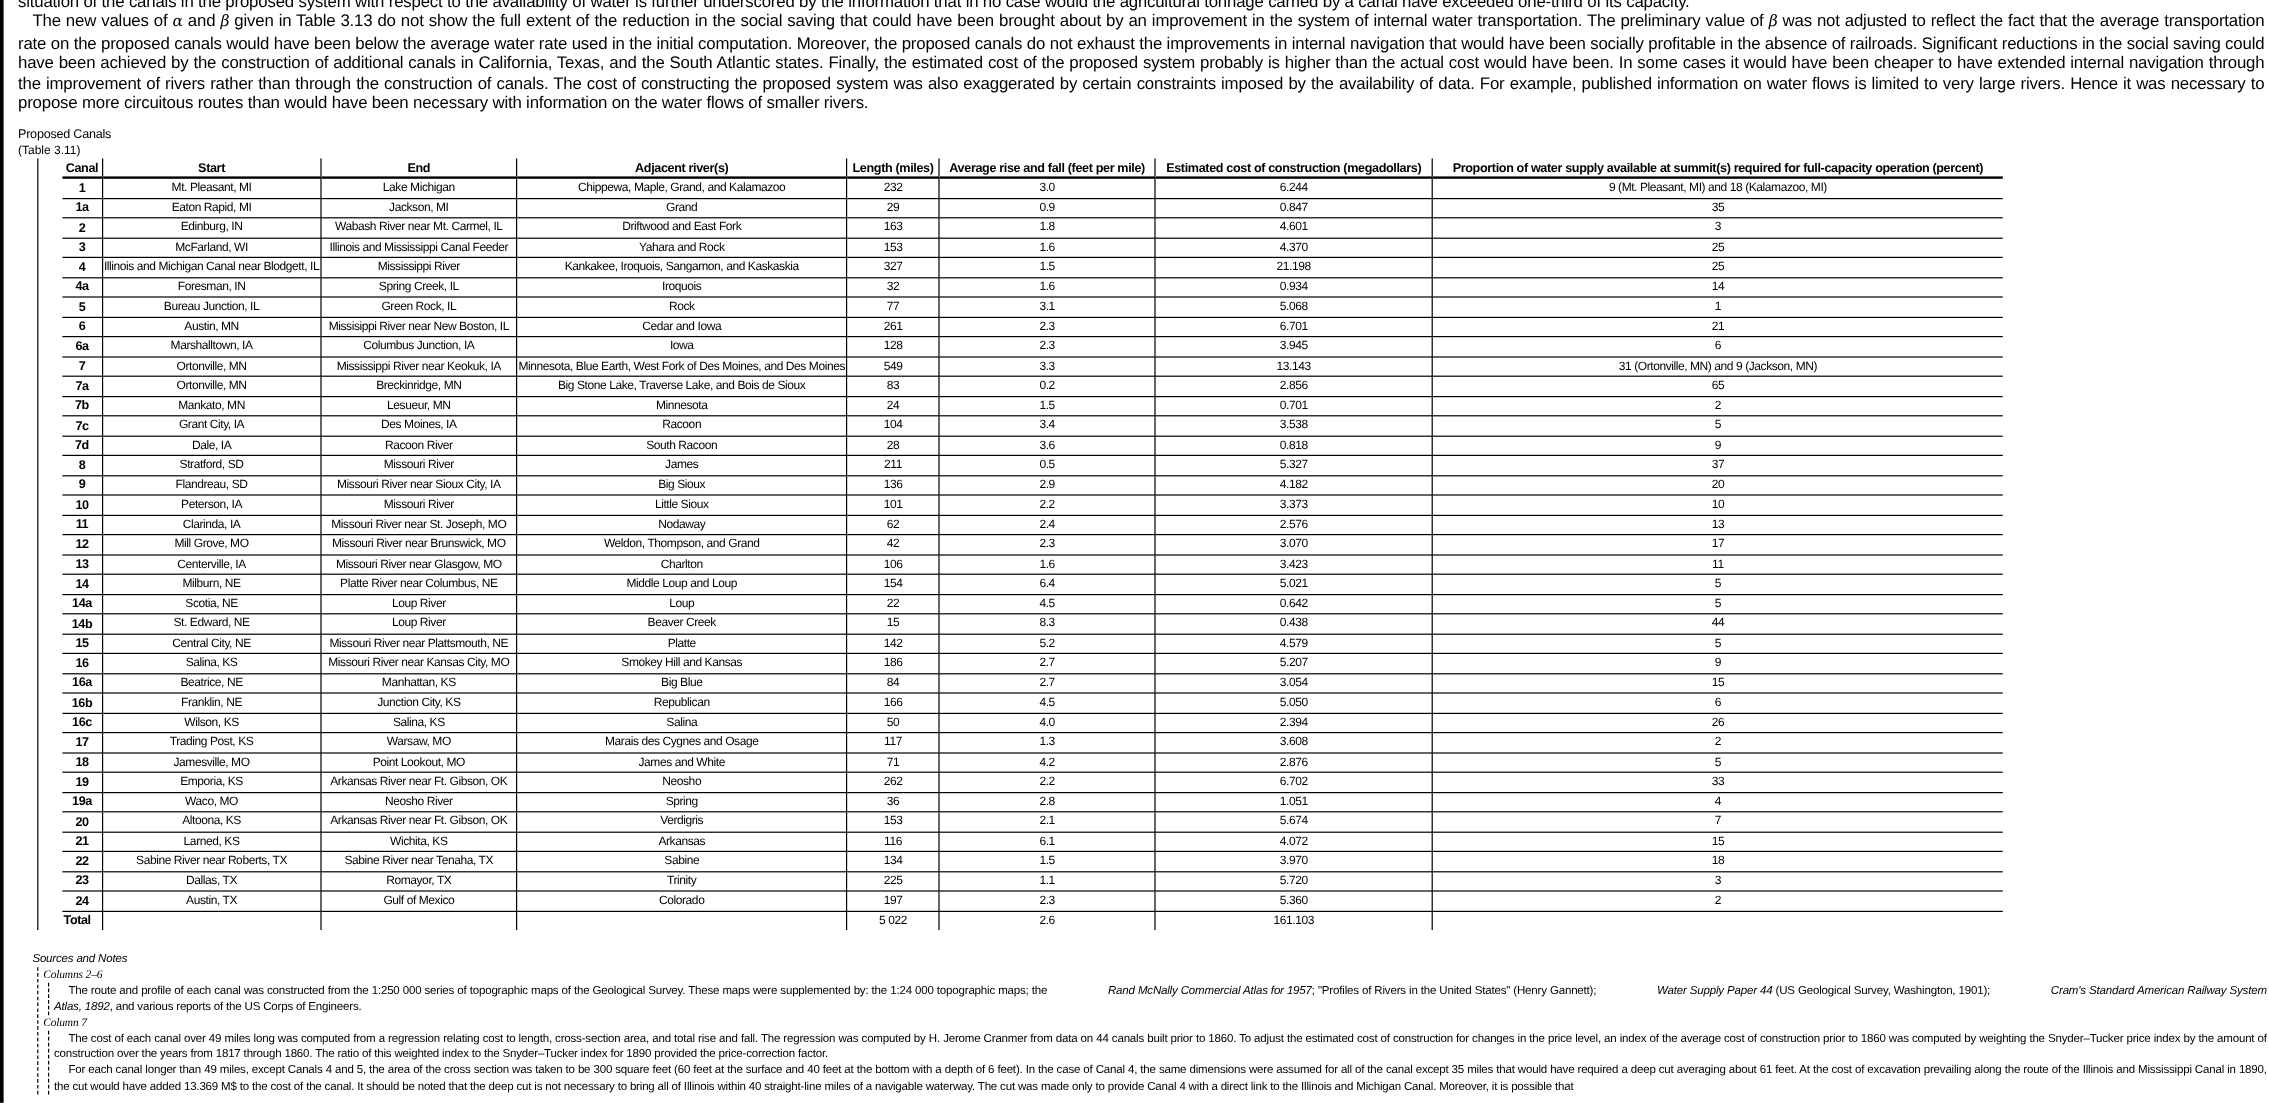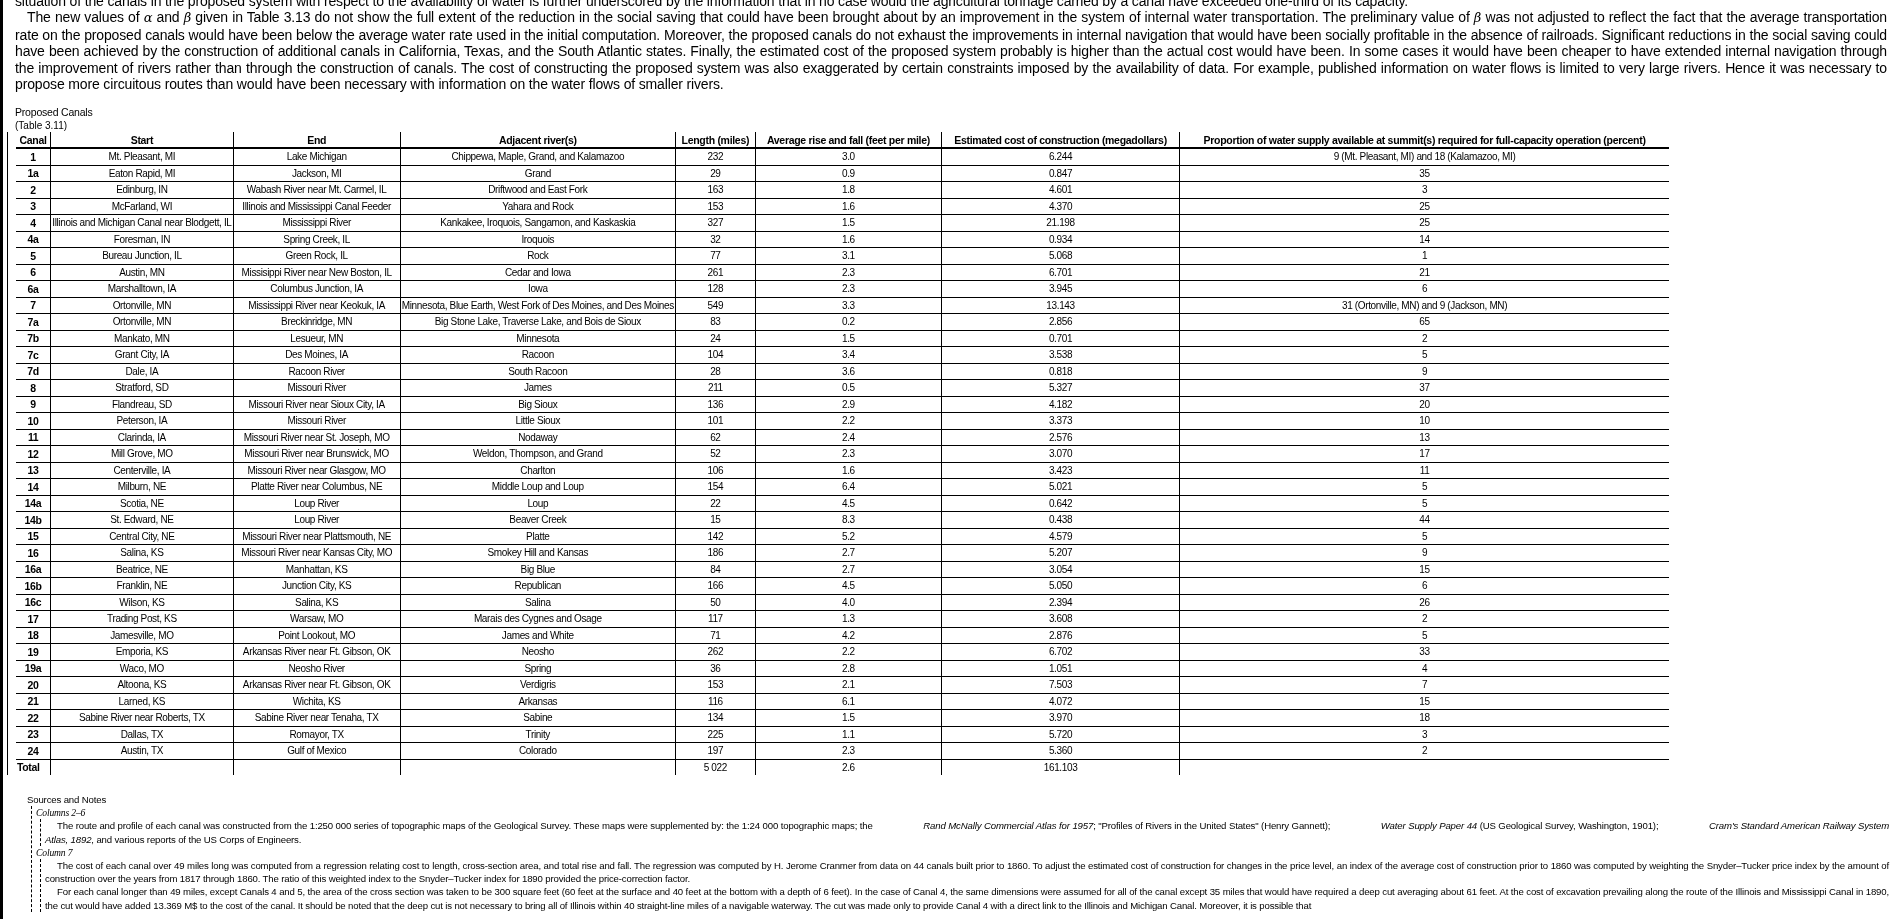--- a/index.html
+++ b/index.html
@@ -21,22 +21,22 @@
   .prose p.indent { text-indent: 12px; }
   .prose .greek { font-style: italic; font-family: "DejaVu Serif", serif; font-size: 13px; }
   .section-title {
     position: absolute; left: 12px; top: 106px;
     font-weight: normal; font-size: 10.5px; letter-spacing: -0.2px;
   }
   .table-ref {
     position: absolute; left: 12px; top: 120px; font-size: 10px;
   }
   .table-wrap {
-    position: absolute; left: 4px; top: 132px;
-    border-left: 1px solid #000; padding-left: 8px;
+    position: absolute; left: 28px; top: 132px;
+    border-left: 1px solid #000; padding-left: 20px;
   }
   table.canals {
     border-collapse: collapse; font-size: 10px;
     font-family: "Liberation Sans", sans-serif; letter-spacing: -0.35px;
   }
   table.canals th {
     font-weight: bold; font-size: 10.5px; letter-spacing: -0.3px;
     border-bottom: 2px solid #000; border-right: 1px solid #000;
     height: 15px; padding: 0 1px; text-align: center; white-space: nowrap;
   }
@@ -50,21 +50,21 @@
   table.canals tr.total-row td { border-bottom: none; }
   table.canals tr.total-row td.canal-id { text-align: left; }
   .c0 { width: 36px; } .c1 { width: 136px; margin-top: 20px; } .c2 { width: 174px; }
   .c3 { width: 264px; } .c4 { width: 84px; } .c5 { width: 198px; }
   .c6 { width: 252px; } .c7 { width: 520px; }
 
   .notes {
     position: absolute; left: 24px; top: 793px; width: 1862px;
     font-size: 9.6px; line-height: 13.2px; letter-spacing: -0.15px;
   }
-  .notes .notes-title { }
+  .notes .notes-title { font-style: italic; }
   .notes .note-block { border-left: 1px dashed #000; margin-left: 4px; padding-left: 4px; }
   .notes .col-label { font-style: italic; font-family: Liberation Serif, serif; }
   .notes .note-body { border-left: 1px dashed #000; margin-left: 4px; padding-left: 4px; text-align: justify; }
   .notes .note-body p { margin: 0; }
   .notes .note-body p.indent { text-indent: 12px; }
   .notes em { font-style: italic; margin-left: 48px; }
 </style>
 </head>
 <body>
 
@@ -271,21 +271,21 @@
             <td>62</td>
             <td>2.4</td>
             <td>2.576</td>
             <td>13</td>
           </tr>
           <tr>
             <td class="canal-id">12</td>
             <td>Mill Grove, MO</td>
             <td>Missouri River near Brunswick, MO</td>
             <td>Weldon, Thompson, and Grand</td>
-            <td>52</td>
+            <td>42</td>
             <td>2.3</td>
             <td>3.070</td>
             <td>17</td>
           </tr>
           <tr>
             <td class="canal-id">13</td>
             <td>Centerville, IA</td>
             <td>Missouri River near Glasgow, MO</td>
             <td>Charlton</td>
             <td>106</td>
@@ -413,21 +413,21 @@
             <td>1.051</td>
             <td>4</td>
           </tr>
           <tr>
             <td class="canal-id">20</td>
             <td>Altoona, KS</td>
             <td>Arkansas River near Ft. Gibson, OK</td>
             <td>Verdigris</td>
             <td>153</td>
             <td>2.1</td>
-            <td>7.503</td>
+            <td>5.674</td>
             <td>7</td>
           </tr>
           <tr>
             <td class="canal-id">21</td>
             <td>Larned, KS</td>
             <td>Wichita, KS</td>
             <td>Arkansas</td>
             <td>116</td>
             <td>6.1</td>
             <td>4.072</td>

